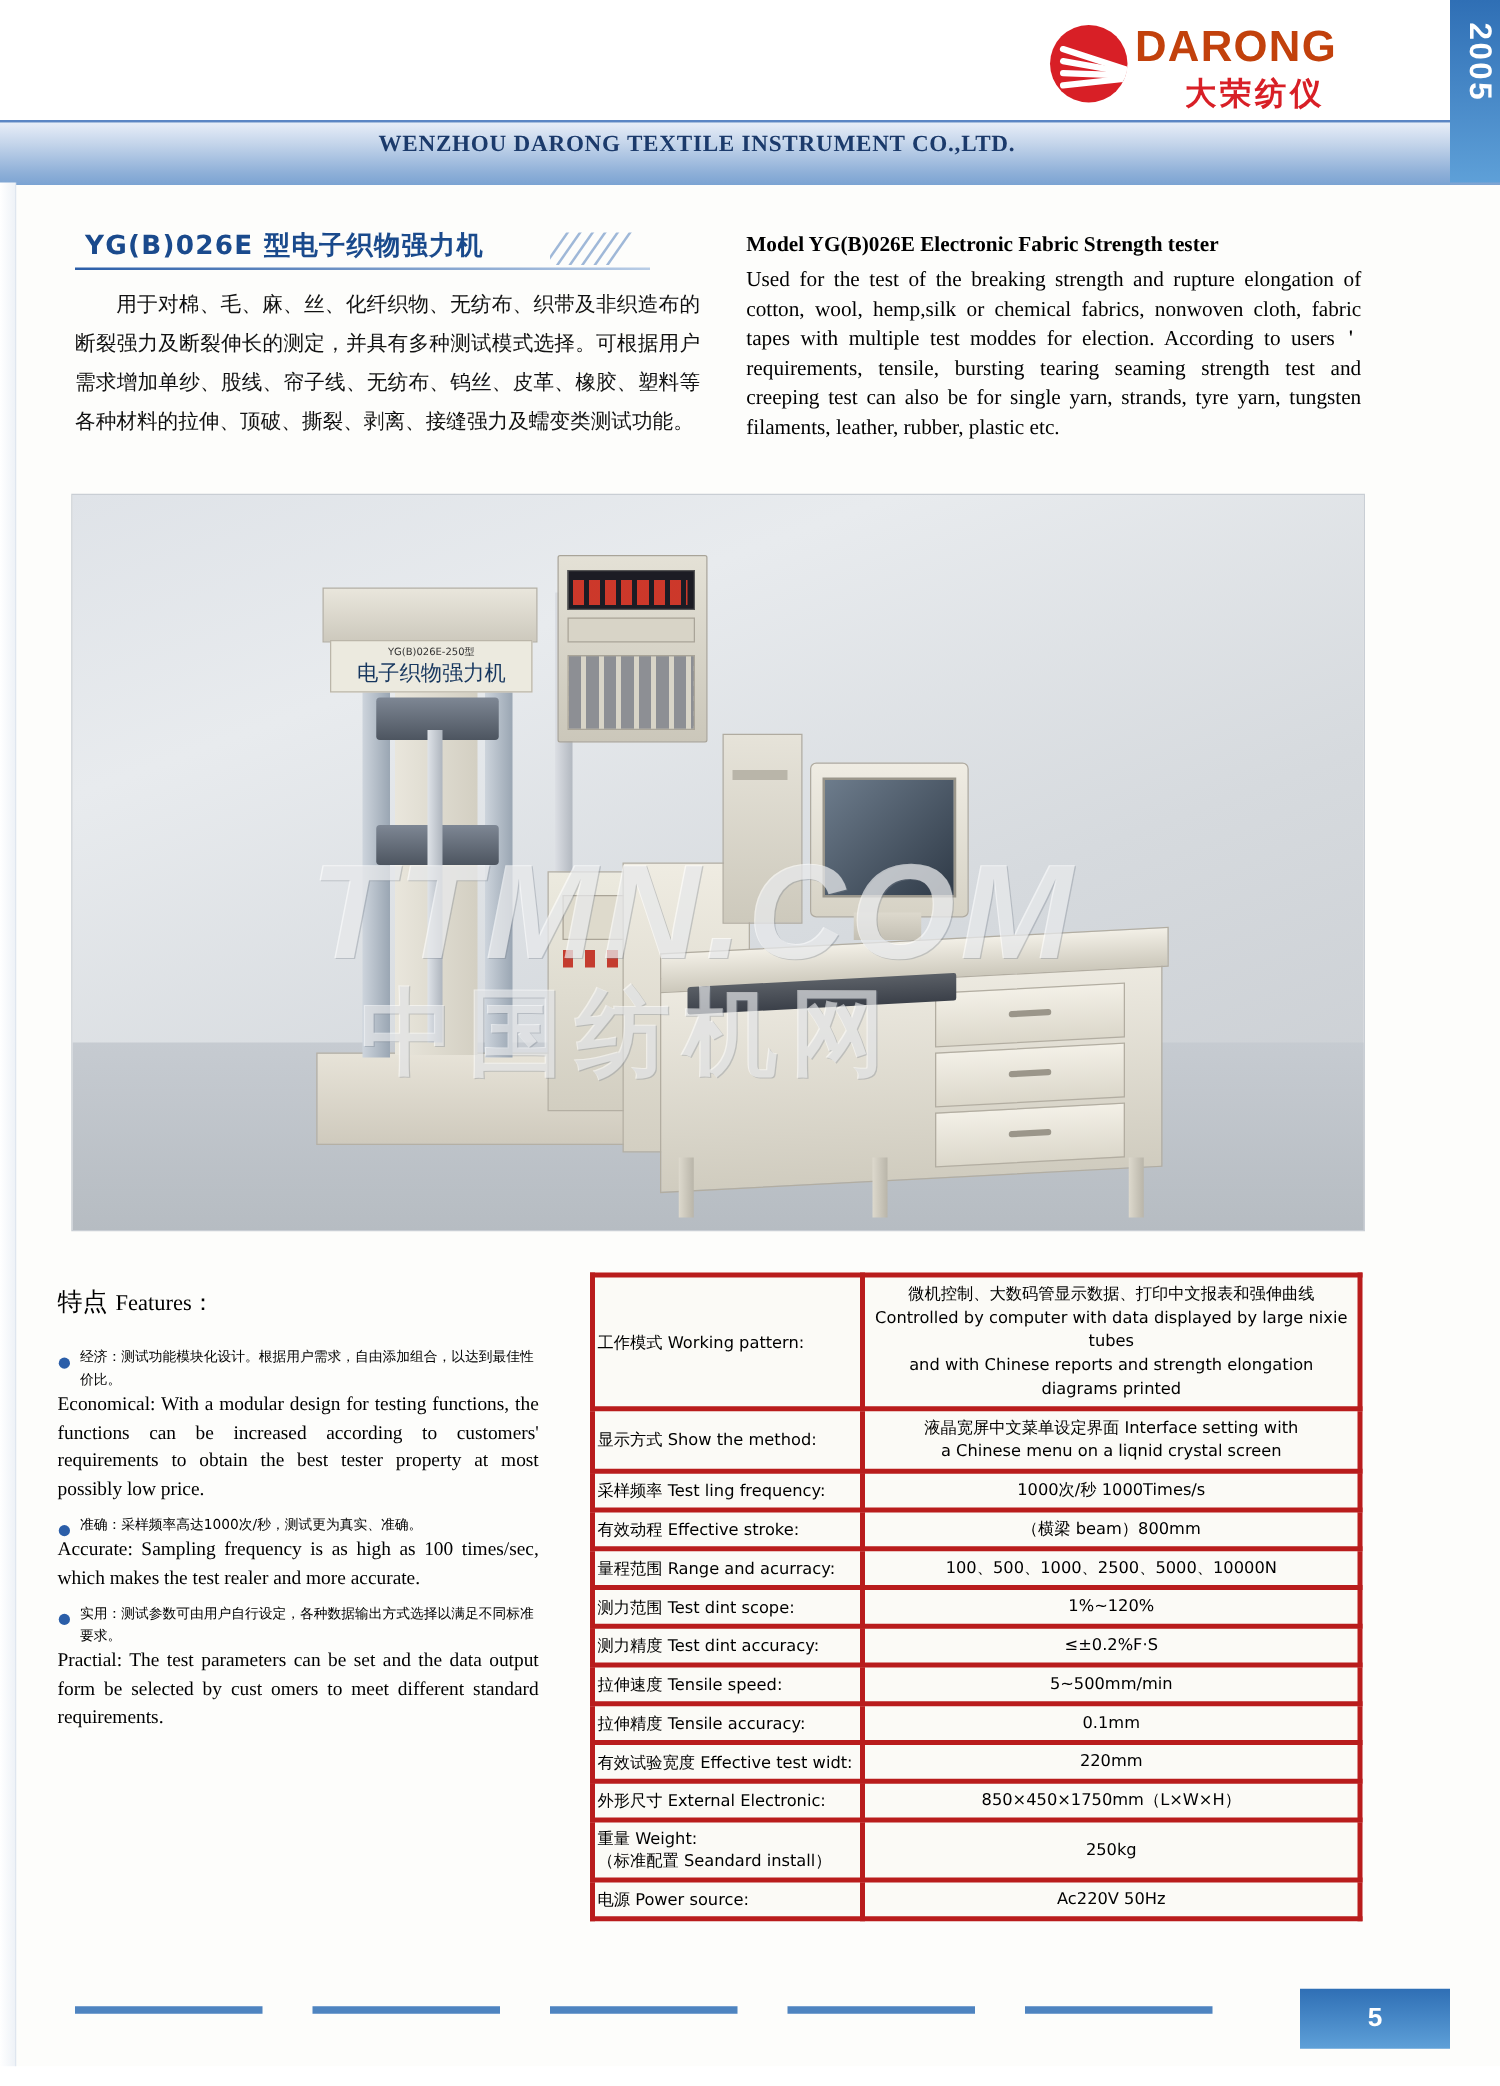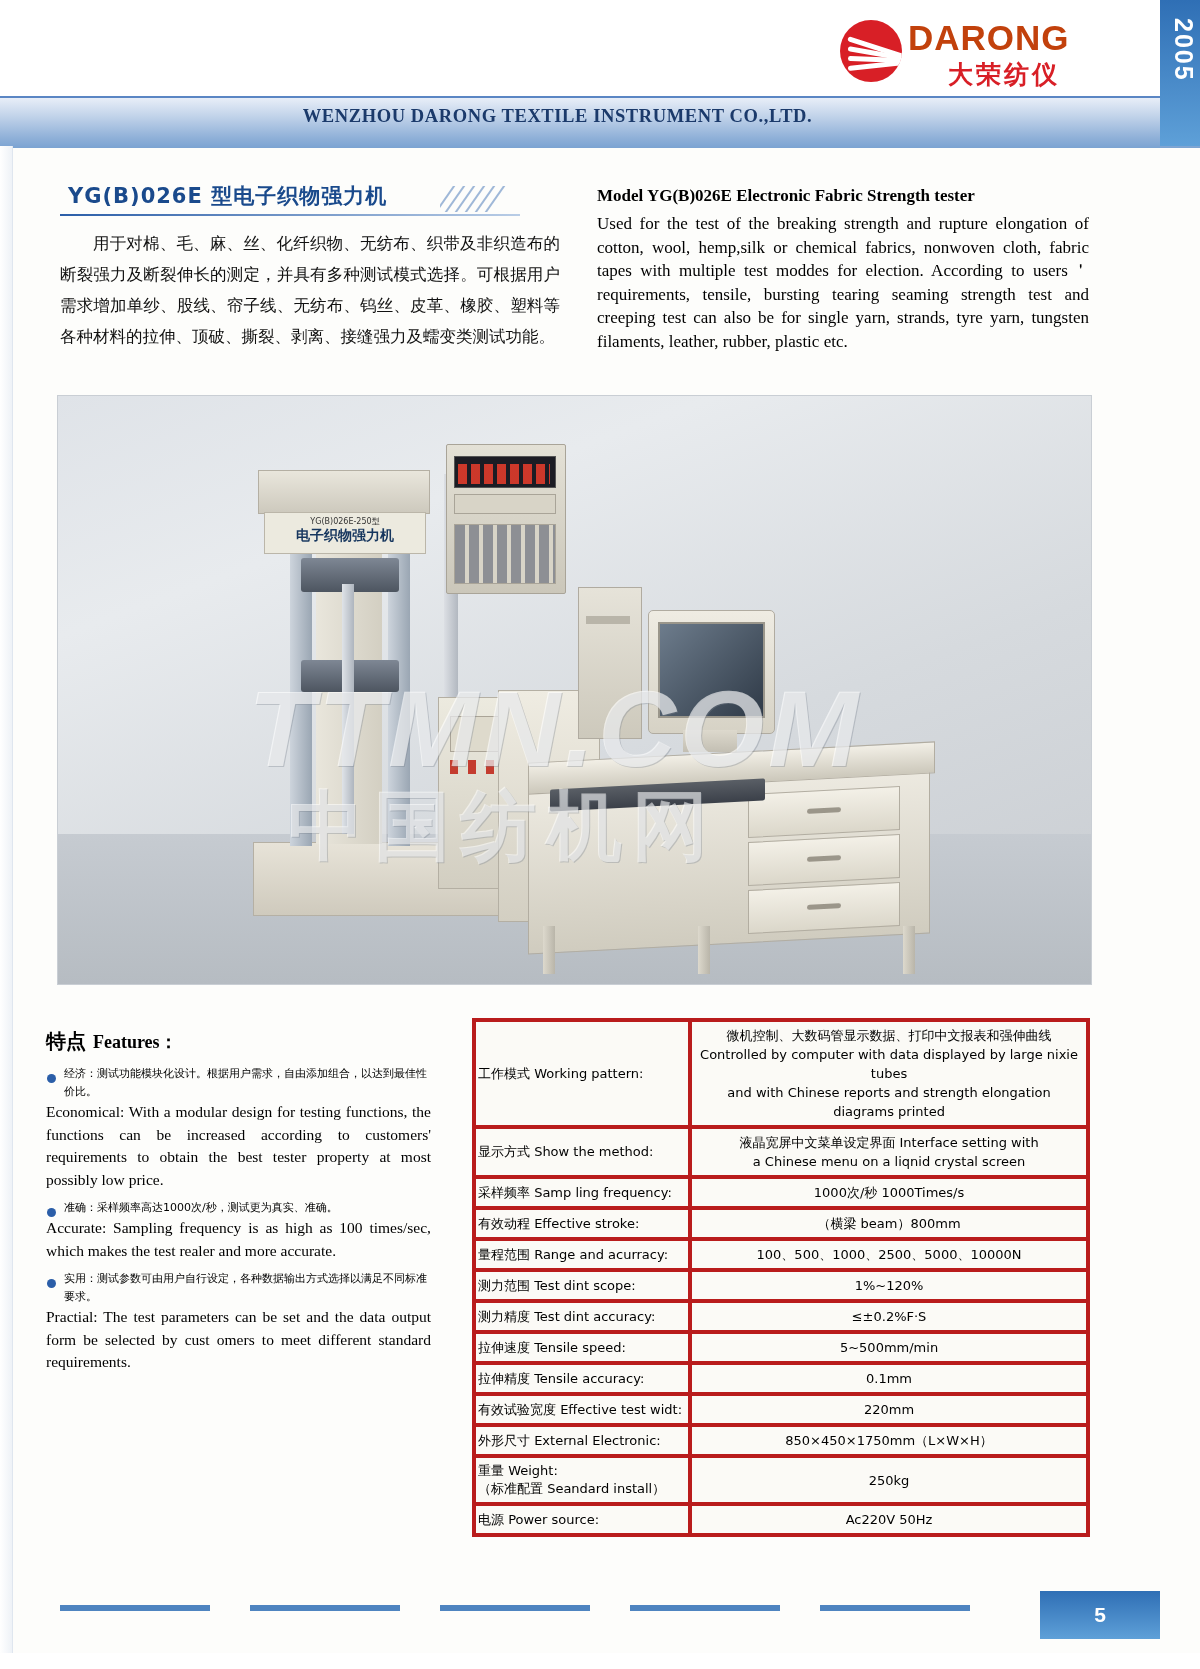--- a/index.html
+++ b/index.html
@@ -222,21 +222,21 @@
     border: 1px solid #b4afa3;
   }
   .ph-label {
     left: 206px; bottom: 430px; width: 160px; height: 40px;
     background: #eceadf;
     border: 1px solid #bbb6a9;
     text-align: center;
     font-family: "DejaVu Sans", sans-serif;
   }
   .ph-label .l1 { font-size: 8px; color: #333; display:block; margin-top:3px;}
-  .ph-label .l2 { font-size: 14px; font-weight: bold; color: #16365e; display:block;}
+  .ph-label .l2 { font-size: 17px; font-weight: normal; color: #16365e; display:block;}
   .ph-clamp-a {
     left: 243px; bottom: 392px; width: 98px; height: 34px;
     background: linear-gradient(to bottom, #7e8794, #4d5560);
     border-radius: 3px;
   }
   .ph-clamp-b {
     left: 243px; bottom: 292px; width: 98px; height: 32px;
     background: linear-gradient(to bottom, #7e8794, #4d5560);
     border-radius: 3px;
   }
@@ -387,23 +387,23 @@
   }
   
   .features {
     position: absolute;
     left: 46px; top: 1028px;
     width: 385px;
   }
   .features-head {
     font-family: "DejaVu Sans", sans-serif;
     font-size: 20px;
-    font-weight: bold;
+    font-weight: normal;
     color: #000;
-    margin-bottom: 10px;
+    margin-bottom: 22px;
   }
   .features-head .en {
     font-family: "Liberation Serif", serif;
     font-size: 18px;
   }
   .feat-item { margin-bottom: 8px; }
   .feat-cn {
     font-family: "DejaVu Sans", sans-serif;
     font-size: 11px;
     line-height: 18px;
@@ -617,21 +617,21 @@
         <td class="v" style="white-space:pre-line">微机控制、大数码管显示数据、打印中文报表和强伸曲线
 Controlled by computer with data displayed by large nixie tubes
 and with Chinese reports and strength elongation diagrams printed</td>
       </tr>
       <tr>
         <td class="k">显示方式 Show the method:</td>
         <td class="v" style="white-space:pre-line">液晶宽屏中文菜单设定界面 Interface setting with
 a Chinese menu on a liqnid crystal screen</td>
       </tr>
       <tr>
-        <td class="k">采样频率 Samp ling frequency:</td>
+        <td class="k">采样频率 Test ling frequency:</td>
         <td class="v">1000次/秒  1000Times/s</td>
       </tr>
       <tr>
         <td class="k">有效动程 Effective stroke:</td>
         <td class="v">（横梁 beam）800mm</td>
       </tr>
       <tr>
         <td class="k">量程范围 Range and acurracy:</td>
         <td class="v">100、500、1000、2500、5000、10000N</td>
       </tr>

